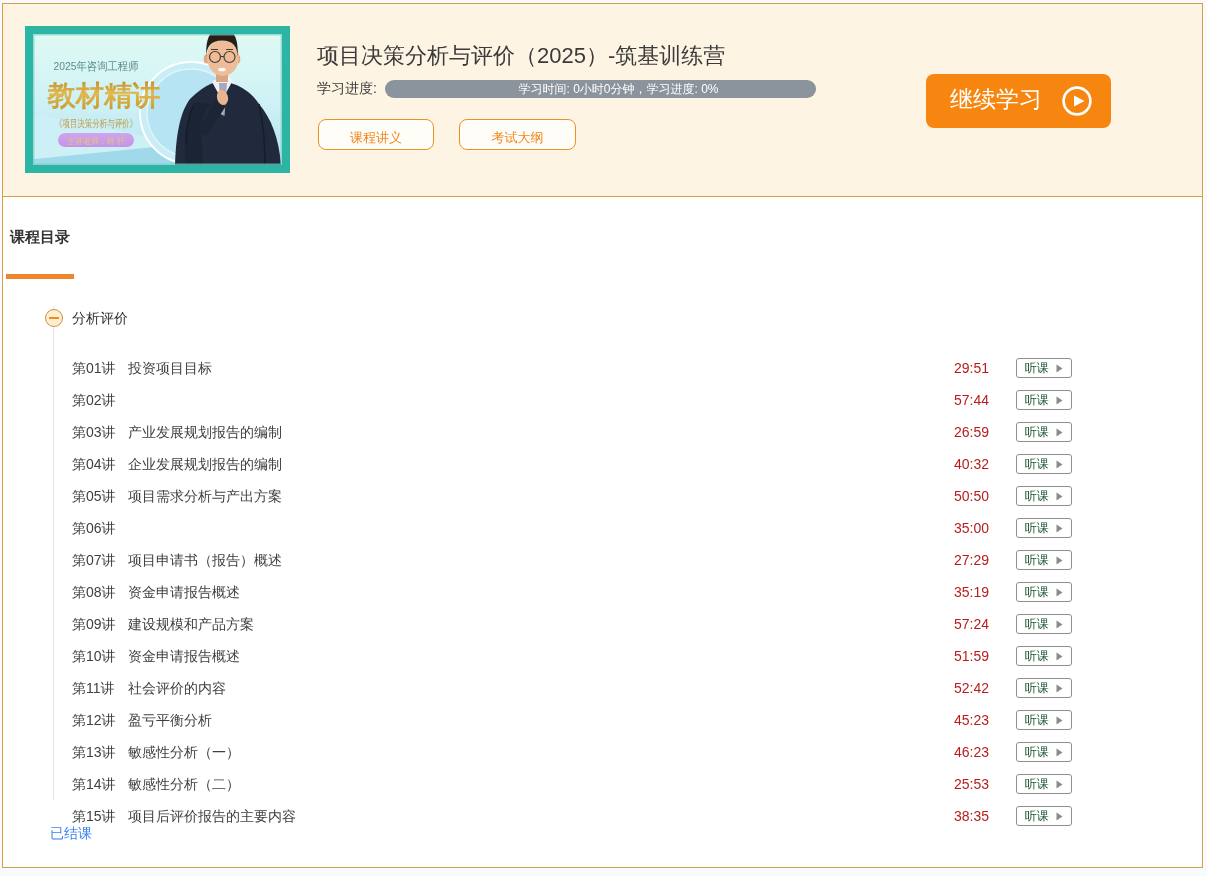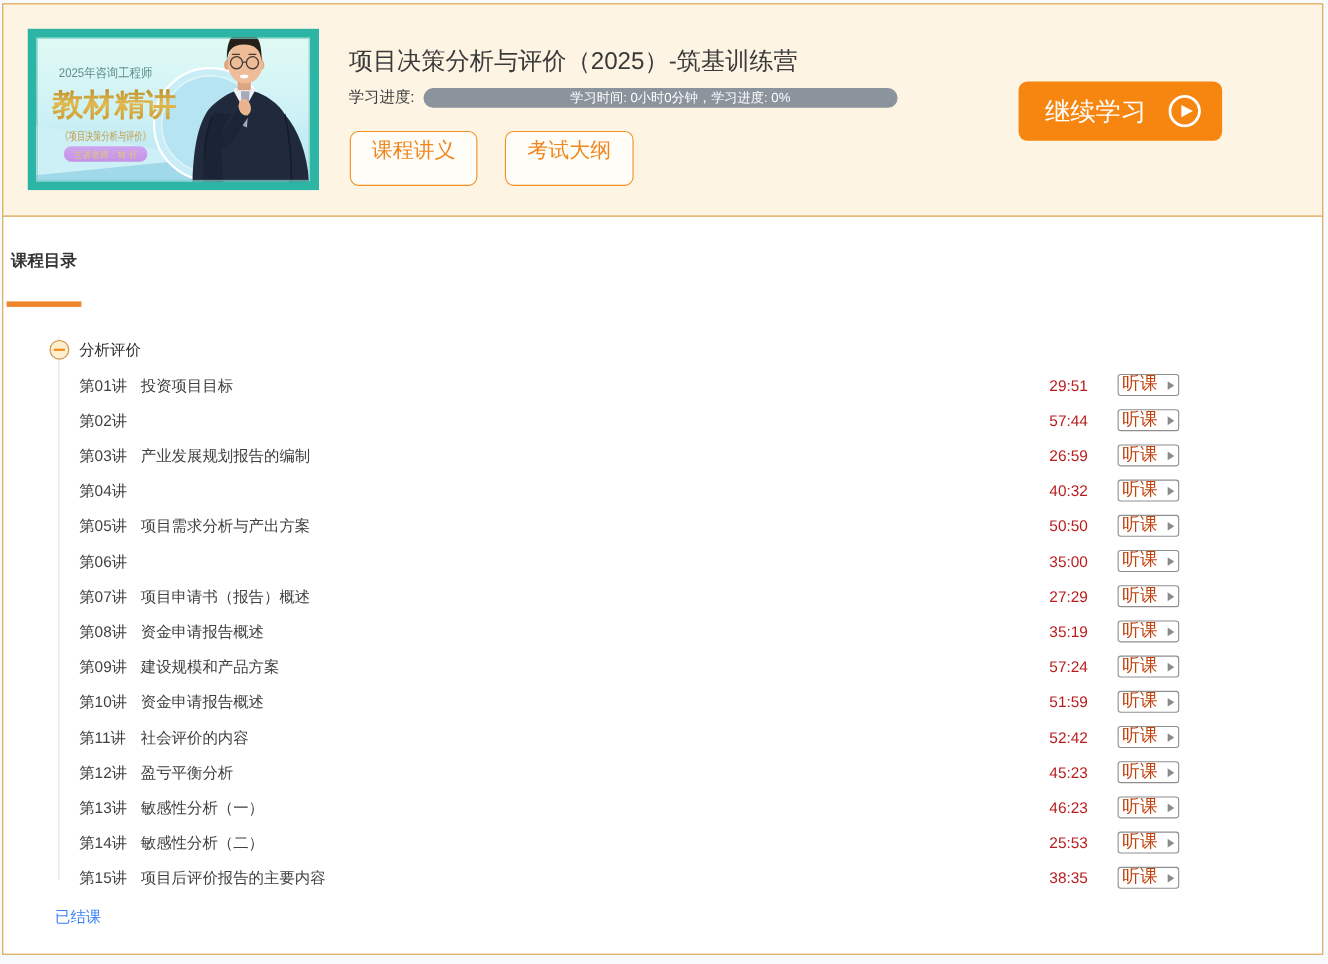--- a/index.html
+++ b/index.html
@@ -4,39 +4,39 @@
 <style>
   * { margin:0; padding:0; box-sizing:border-box; }
   html,body { width:1207px; height:876px; background:#f7fbfd; font-family:"Liberation Sans", sans-serif; position:relative; overflow:hidden; }
   .abs { position:absolute; }
   
   .topcard { left:2px; top:3px; width:1201px; height:194px; background:#fdf4e3; border:1px solid #d99e45; }
   .thumb { left:25px; top:26px; width:265px; height:147px; }
   .title { left:317px; top:41px; font-size:22px; color:#3a3a3a; }
   .plabel { left:317px; top:80px; font-size:14px; color:#3c3c3c; }
   .pbar { left:385px; top:80px; width:431px; height:18px; background:#8b939d; border-radius:9px; color:#fff; font-size:12px; text-align:center; line-height:18px;padding-left:36px; }
-  .obtn { top:119px; width:116px; height:50px; border:1px solid #ef9023; border-radius:8px; background:#fffdf8; color:#f0861e; font-size:19px; text-align:center; line-height:36px; }
+  .obtn { top:119px; width:116px; height:31px; border:1px solid #ef9023; border-radius:8px; background:#fffdf8; color:#f0861e; font-size:13px; text-align:center; line-height:36px; }
   .b1 { left:318px; }
   .b2 { left:459px; width:117px; }
-  .gobtn { left:926px; top:74px; width:185px; height:54px; background:#f6860f; border-radius:8px; color:#fff; font-size:23px; line-height:54px; text-align:left; padding-left:24px; }
+  .gobtn { left:926px; top:74px; width:185px; height:54px; background:#f6860f; border-radius:8px; color:#fff; font-size:23px; line-height:54px; text-align:left; padding-left:24px;font-family:Liberation Mono, monospace; }
   .gobtn svg { position:absolute; right:19px; top:12px; }
   
   .botcard { left:2px; top:196px; width:1201px; height:672px; background:#fff; border:1px solid #d99e45; }
   .tab { left:10px; top:228px; font-size:15px; font-weight:bold; color:#333; }
   .tabline { left:6px; top:274px; width:68px; height:5px; background:#f0862c; }
   .vline { left:53px; top:306px; width:1px; height:494px; background:#e4e4e4; }
   .minus { left:45px; top:309px; width:18px; height:18px; border:1px solid #cf9149; border-radius:50%; background:#fdeecd; }
   .minus:after { content:""; position:absolute; left:3px; top:7px; width:10px; height:2px; background:#ee8c1c; }
   .sect { left:72px; top:310px; font-size:14px; color:#2f2f2f; }
-  .rows { left:0; top:334px; width:1207px; }
+  .rows { left:0; top:352px; width:1207px; }
   .row { position:relative; height:32px; font-size:14px; color:#404040; }
   .row .no { position:absolute; left:72px; line-height:32px; }
   .row .tt { position:absolute; left:128px; line-height:32px; }
   .row .tm { position:absolute; right:218px; line-height:32px; color:#b91c1c; }
-  .row .lk { position:absolute; left:1016px; top:6px; width:56px; height:20px; border:1px solid #8e8e8e; border-radius:3px; background:#fff; font-size:16px; color:#c2410c; text-align:center; line-height:18px; }
+  .row .lk { position:absolute; left:1016px; top:6px; width:56px; height:20px; border:1px solid #8e8e8e; border-radius:3px; background:#fff; font-size:12px; color:#14532d; text-align:center; line-height:18px; }
   .row .lk svg { vertical-align:-1px; margin-left:4px; }
   .done { left:50px; top:825px; font-size:14px; color:#3b82f6; }
 </style>
 </head>
 <body>
 <div class="abs topcard"></div>
 <div class="abs botcard"></div>
 
 <div class="abs thumb">
 <svg width="265" height="147" viewBox="0 0 265 147">
@@ -133,20 +133,21 @@
 <div class="row">
       <span class="no">第03讲</span>
       <span class="tt">产业发展规划报告的编制</span>
       <span class="tm">26:59</span>
       <span class="lk">听课 <svg width="7" height="9" viewBox="0 0 7 9">
           <polygon points="0.5,0.5 6.5,4.5 0.5,8.5" fill="#8a8a8a"></polygon>
         </svg></span>
     </div>
 <div class="row">
       <span class="no">第04讲</span>
+      <span class="tt">企业发展规划报告的编制</span>
       <span class="tm">40:32</span>
       <span class="lk">听课 <svg width="7" height="9" viewBox="0 0 7 9">
           <polygon points="0.5,0.5 6.5,4.5 0.5,8.5" fill="#8a8a8a"></polygon>
         </svg></span>
     </div>
 <div class="row">
       <span class="no">第05讲</span>
       <span class="tt">项目需求分析与产出方案</span>
       <span class="tm">50:50</span>
       <span class="lk">听课 <svg width="7" height="9" viewBox="0 0 7 9">

